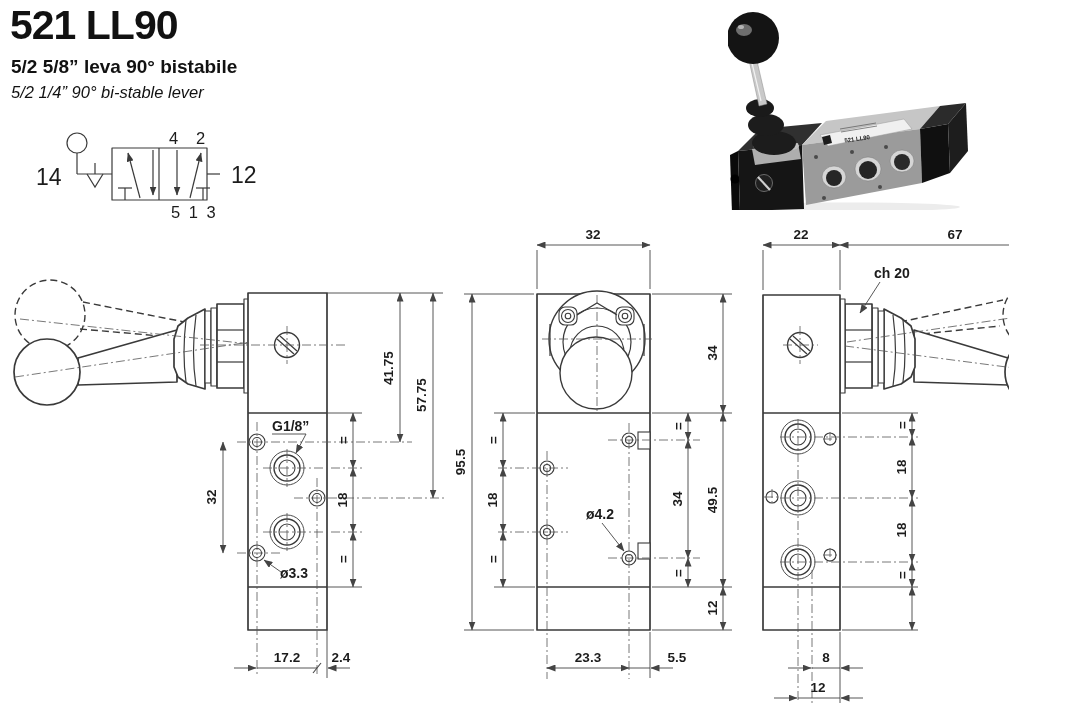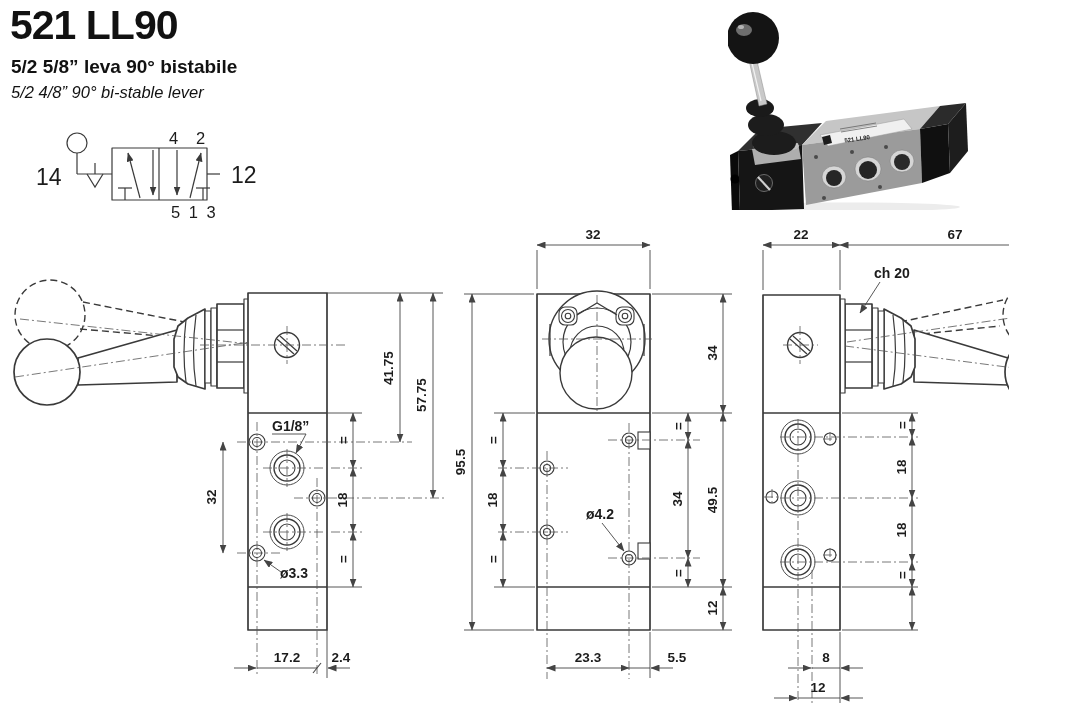--- a/index.html
+++ b/index.html
@@ -25,21 +25,21 @@
   .cl{fill:none;stroke:#555;stroke-width:0.8;stroke-dasharray:9 3 2 3;}
   .dsh{fill:none;stroke:#3a3a3a;stroke-width:1.4;stroke-dasharray:7 4;}
 </style>
 </head>
 <body>
 
 <div id="page">
 
   <div class="abs" id="title">521 LL90</div>
   <div class="abs" id="subtitle-it">5/2 5/8” leva 90° bistabile</div>
-  <div class="abs" id="subtitle-en">5/2 4/8” 90° bi-stable lever</div>
+  <div class="abs" id="subtitle-en">5/2 1/4” 90° bi-stable lever</div>
 
   <svg class="abs" style="left:0;top:125px" width="280" height="100" viewBox="0 0 280 100">
     <defs>
       <marker id="mS" markerUnits="userSpaceOnUse" markerWidth="9" markerHeight="7" refX="8.5" refY="3.5" orient="auto-start-reverse">
         <path d="M0,0 L9,3.5 L0,7 Z" fill="#3a3a3a"></path>
       </marker>
     </defs>
     <g>
       <circle cx="77" cy="18" r="10" class="ol2"></circle>
       <line x1="77" y1="28" x2="77" y2="49" class="med"></line>

